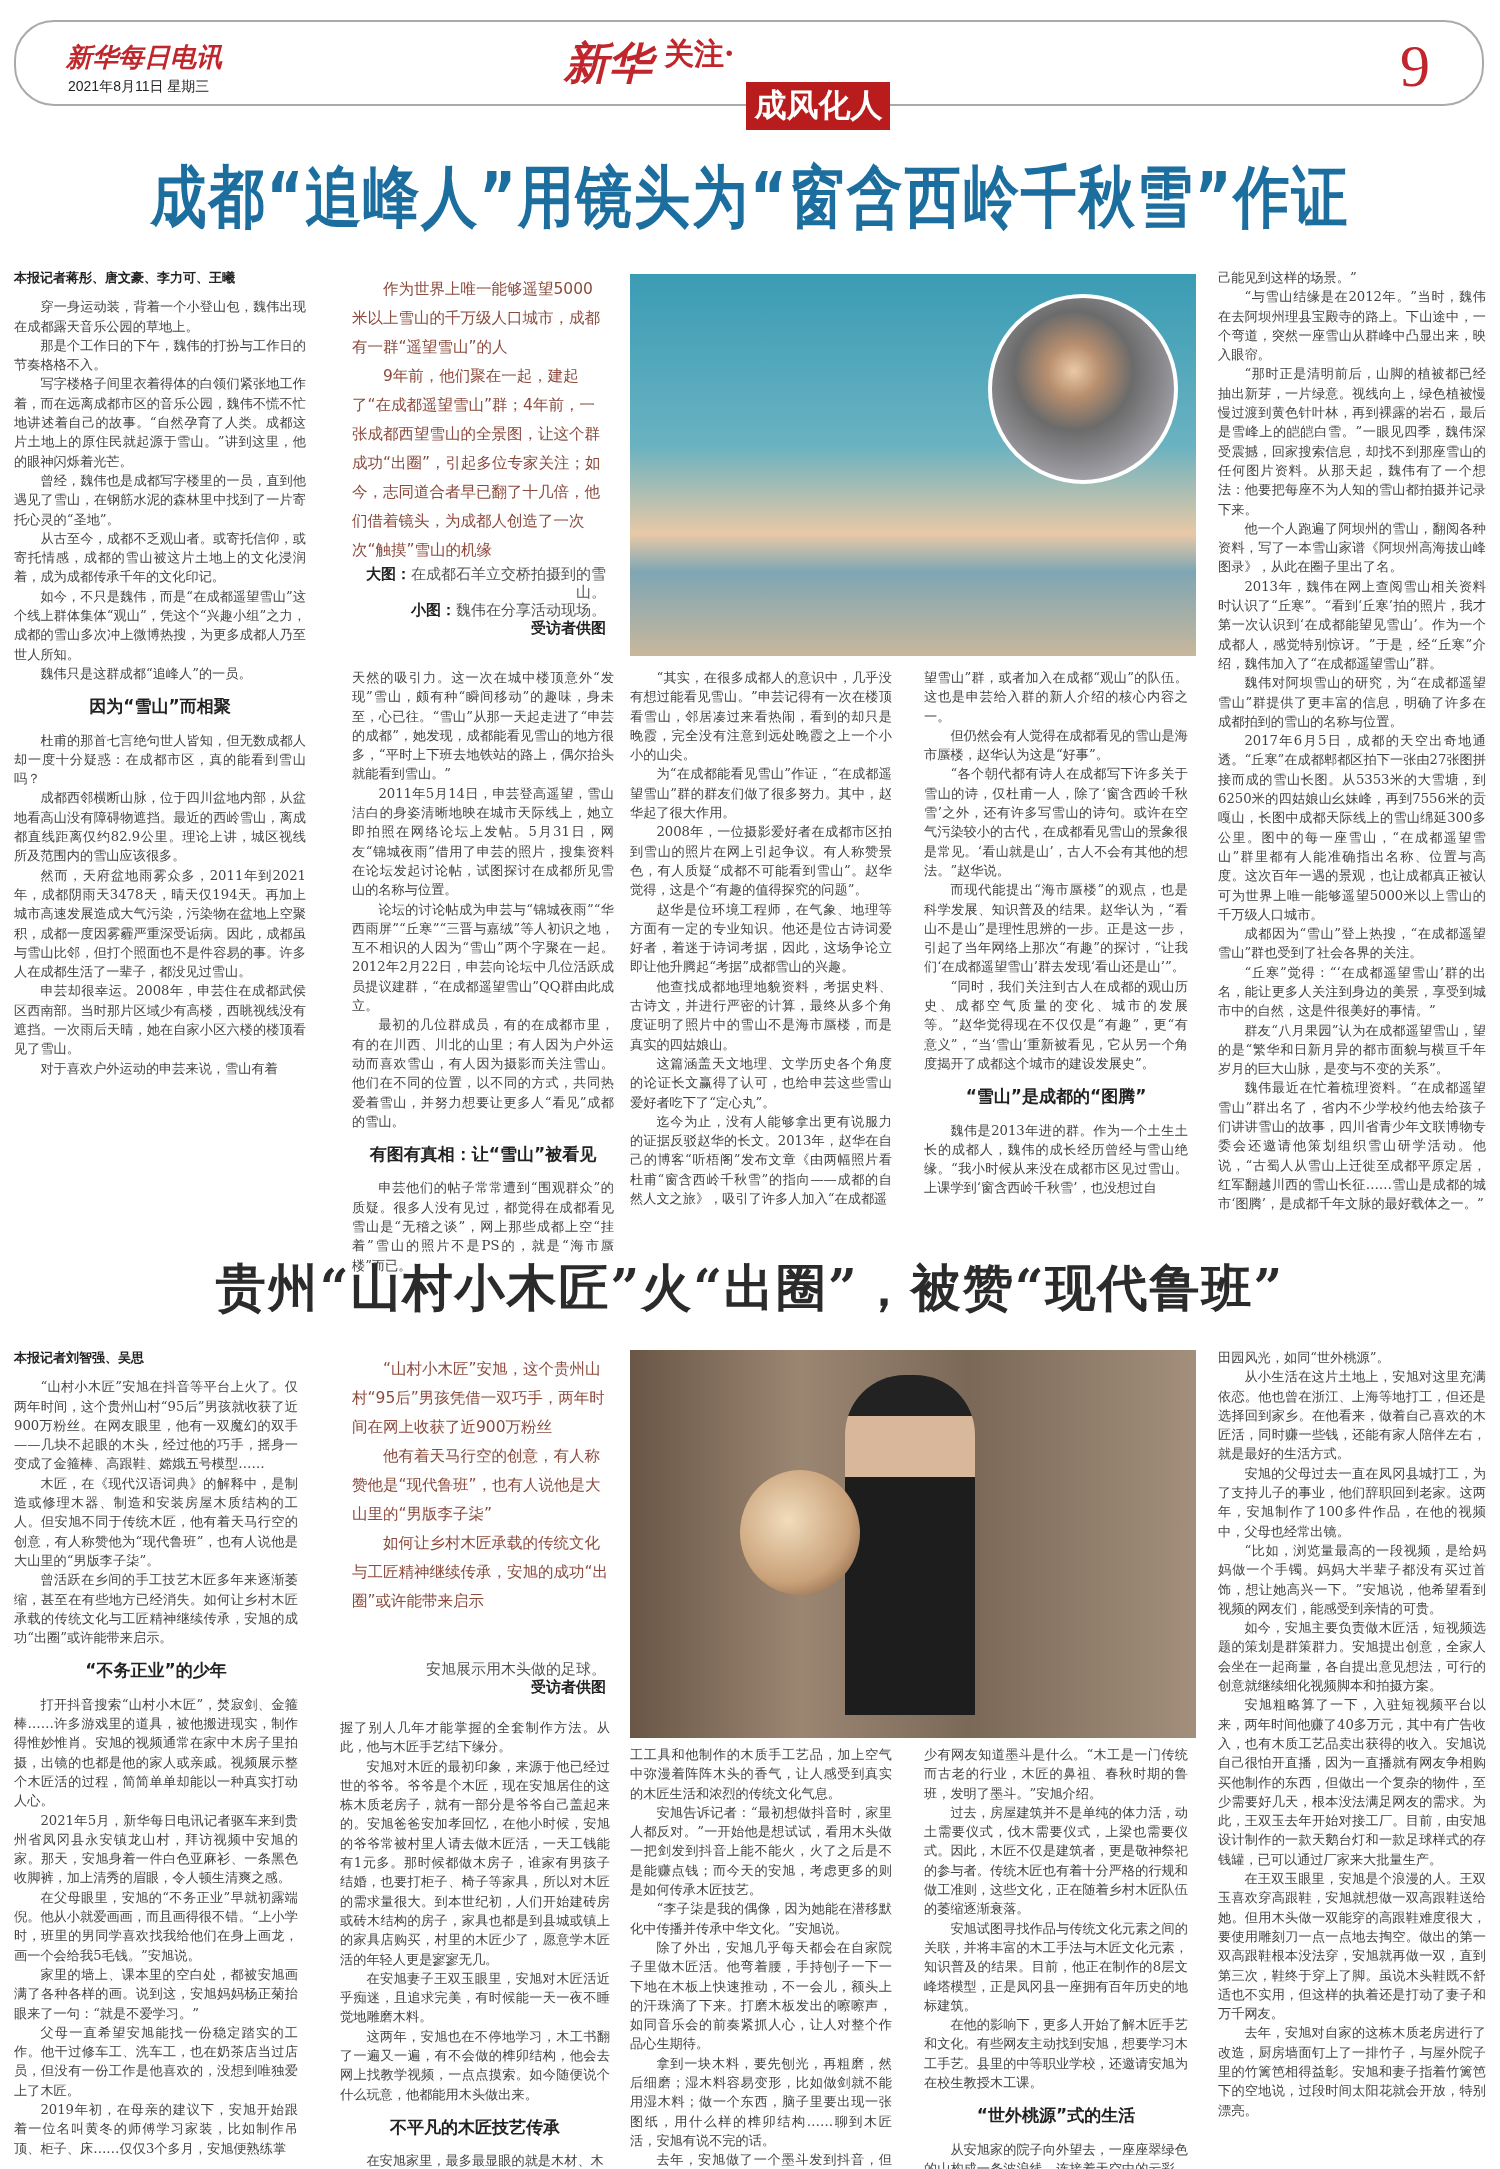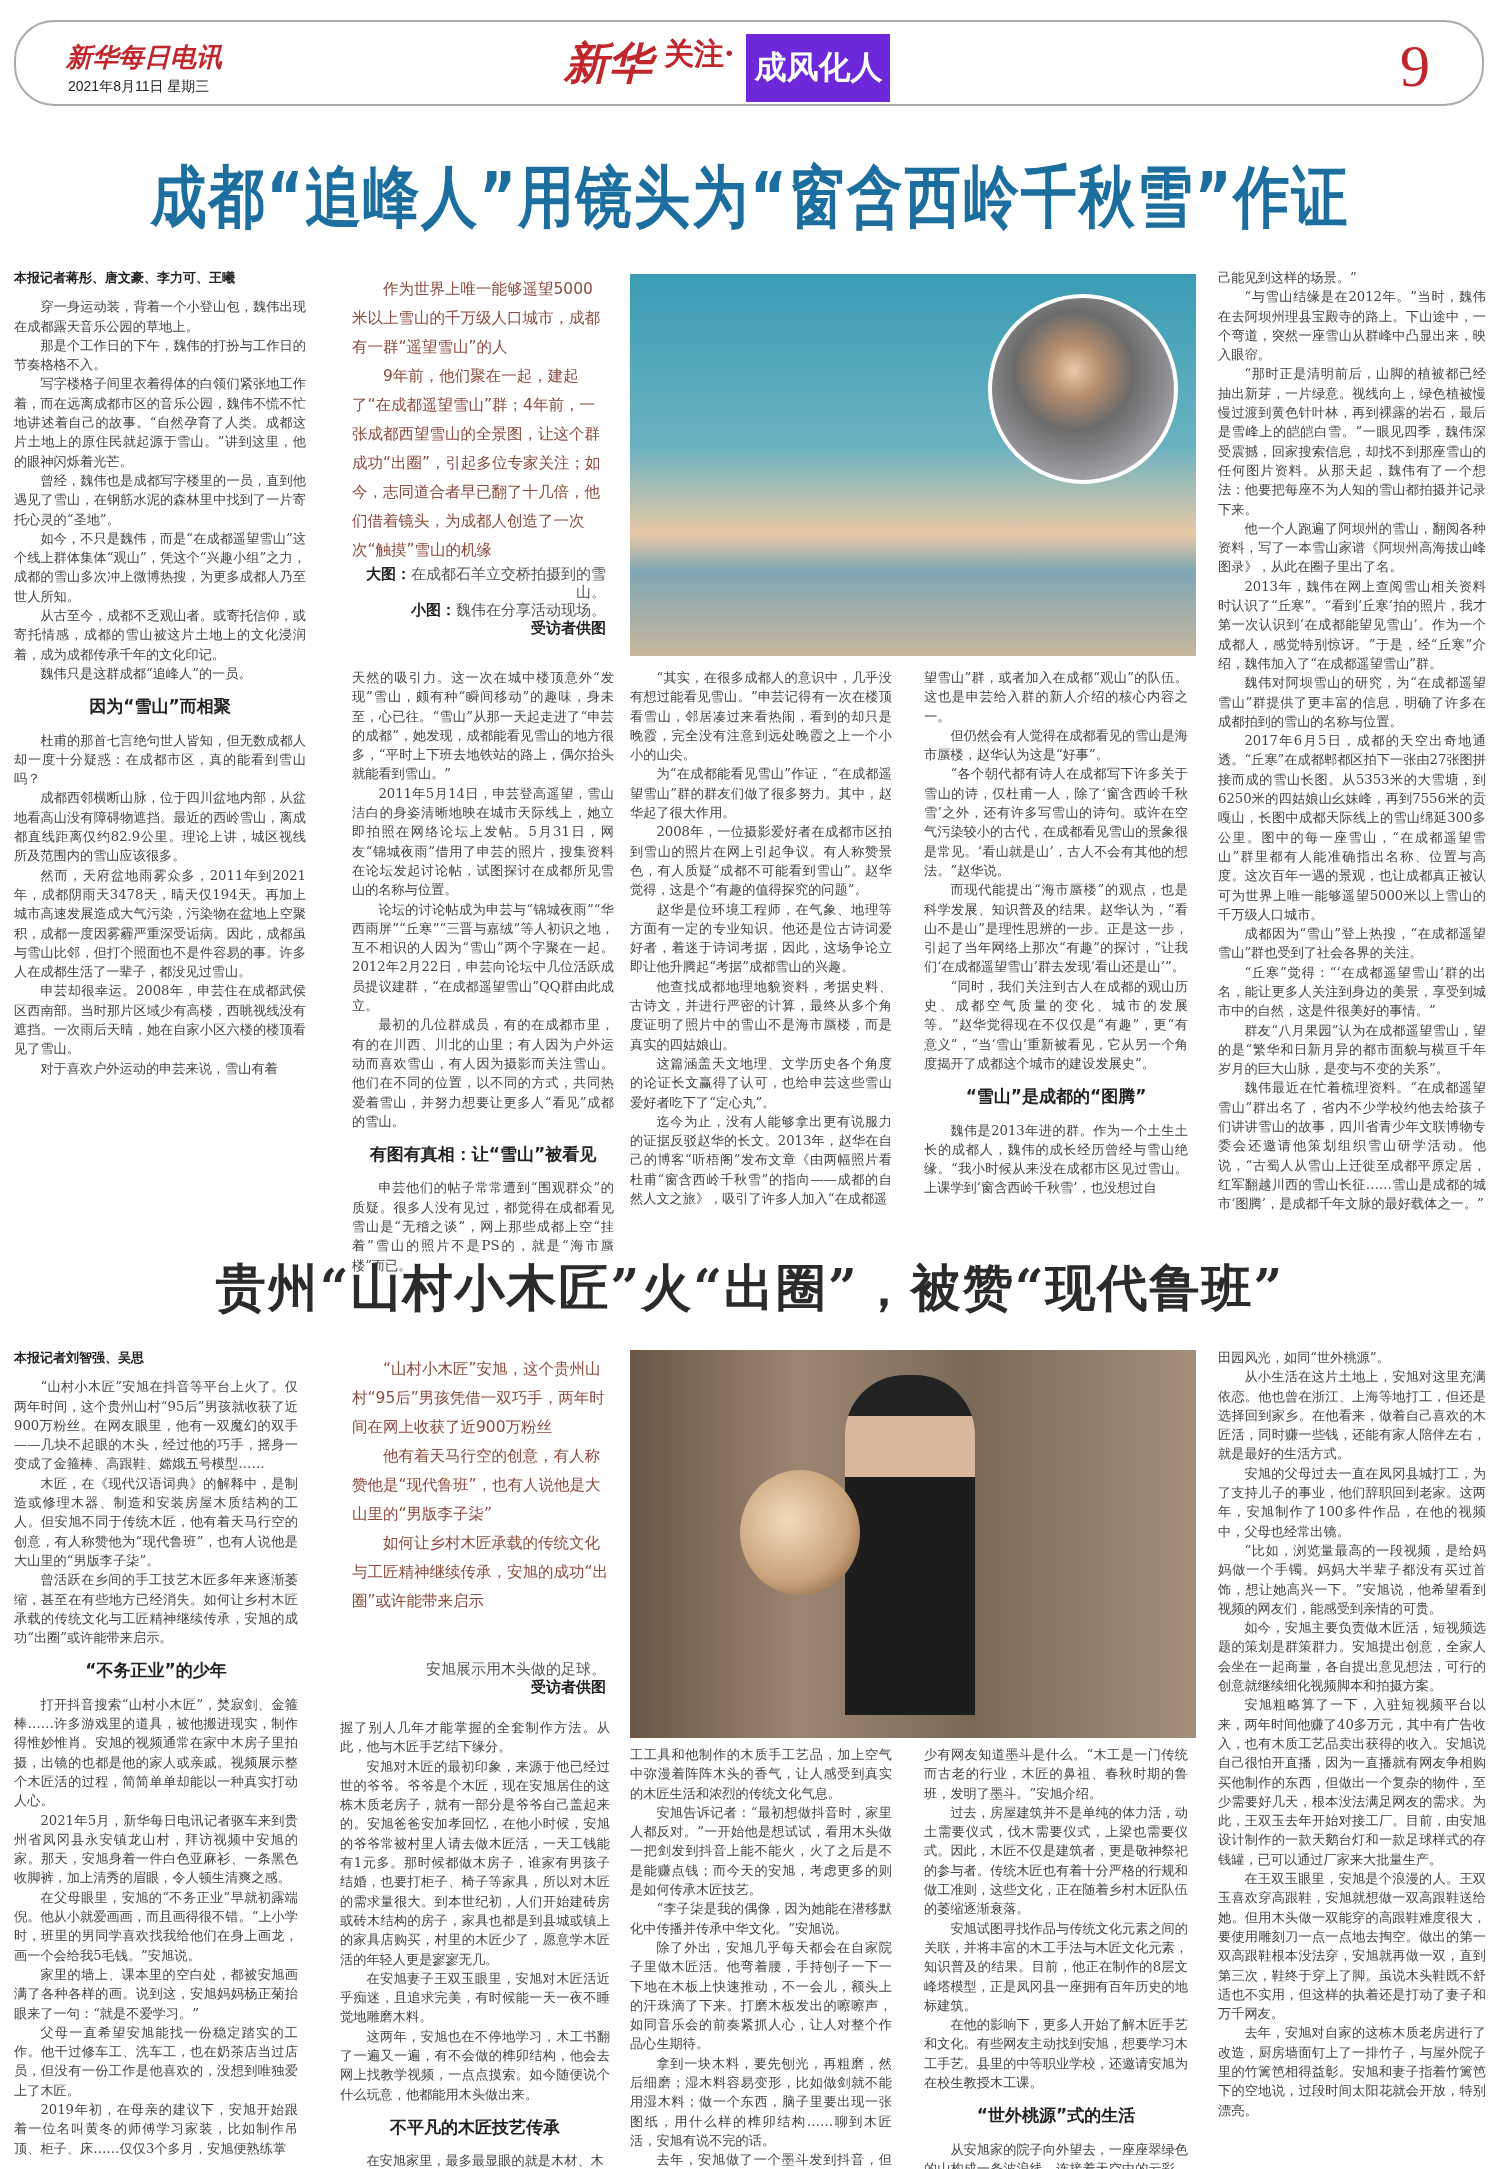--- a/index.html
+++ b/index.html
@@ -4,21 +4,21 @@
 <style>
 *{box-sizing:border-box;margin:0;padding:0;}
 html,body{width:1500px;height:2169px;background:#fff;overflow:hidden;}
 body{font-family:"DejaVu Serif","Liberation Serif",serif;color:#333;position:relative;}
 .masthead{position:absolute;left:14px;top:20px;width:1470px;height:86px;border:2px solid #aaa;border-radius:40px;background:#fff;}
 .mh-logo{position:absolute;left:50px;top:18px;font-family:"DejaVu Serif",serif;font-style:italic;font-weight:bold;color:#c0272d;font-size:26px;}
 .mh-date{position:absolute;left:52px;top:56px;font-family:"Liberation Sans",sans-serif;font-size:14px;color:#222;}
 .mh-center{position:absolute;left:548px;top:12px;display:flex;align-items:flex-start;gap:12px;}
 .mh-xh{font-style:italic;font-weight:bold;color:#c0272d;font-size:44px;font-family:"DejaVu Serif",serif;}
 .mh-gz{color:#c0272d;font-size:30px;font-weight:bold;}
-.mh-box{background:#6d28d9;color:#fff;font-size:32px;font-weight:bold;padding:12px 8px;font-family:"DejaVu Sans",sans-serif;}
+.mh-box{background:#b91c1c;color:#fff;font-size:32px;font-weight:bold;padding:2px 8px;font-family:"DejaVu Sans",sans-serif;margin-top:48px;}
 .mh-page{position:absolute;right:52px;top:10px;color:#c0272d;font-size:60px;font-family:"Liberation Serif",serif;}
 .h1{position:absolute;left:0;width:1500px;text-align:center;font-family:"DejaVu Sans",sans-serif;font-weight:bold;letter-spacing:2px;}
 .h1a{top:160px;font-size:56px;color:#1c6e9e;transform:scaleY(1.2);}
 .h1b{top:1255px;font-size:50px;color:#2b2b2b;font-family:"DejaVu Serif",serif;}
 .col{position:absolute;font-size:13.2px;line-height:19.3px;color:#444;text-align:justify;}
 .col p{text-indent:2em;}
 .byline{font-family:"Liberation Sans",sans-serif;font-weight:bold;font-size:13px;color:#222;margin-bottom:10px;text-indent:0!important;}
 .sub{font-family:"DejaVu Sans",sans-serif;font-weight:bold;font-size:17px;color:#222;text-align:center;margin:14px 0;text-indent:0!important;}
 .lead{position:absolute;font-family:"DejaVu Sans",sans-serif;color:#8b4a3c;font-size:15.5px;line-height:29px;}
 .lead p{text-indent:2em;}
@@ -46,22 +46,22 @@
 </div>
 
 <div class="h1 h1a">成都“追峰人”用镜头为“窗含西岭千秋雪”作证</div>
 
 <div class="col" style="left:14px;top:268px;width:292px;">
   <p class="byline">本报记者蒋彤、唐文豪、李力可、王曦</p>
   <p>穿一身运动装，背着一个小登山包，魏伟出现在成都露天音乐公园的草地上。</p>
   <p>那是个工作日的下午，魏伟的打扮与工作日的节奏格格不入。</p>
   <p>写字楼格子间里衣着得体的白领们紧张地工作着，而在远离成都市区的音乐公园，魏伟不慌不忙地讲述着自己的故事。“自然孕育了人类。成都这片土地上的原住民就起源于雪山。”讲到这里，他的眼神闪烁着光芒。</p>
   <p>曾经，魏伟也是成都写字楼里的一员，直到他遇见了雪山，在钢筋水泥的森林里中找到了一片寄托心灵的“圣地”。</p>
+  <p>从古至今，成都不乏观山者。或寄托信仰，或寄托情感，成都的雪山被这片土地上的文化浸润着，成为成都传承千年的文化印记。</p>
   <p>如今，不只是魏伟，而是“在成都遥望雪山”这个线上群体集体“观山”，凭这个“兴趣小组”之力，成都的雪山多次冲上微博热搜，为更多成都人乃至世人所知。</p>
-  <p>从古至今，成都不乏观山者。或寄托信仰，或寄托情感，成都的雪山被这片土地上的文化浸润着，成为成都传承千年的文化印记。</p>
   <p>魏伟只是这群成都“追峰人”的一员。</p>
   <p class="sub">因为“雪山”而相聚</p>
   <p>杜甫的那首七言绝句世人皆知，但无数成都人却一度十分疑惑：在成都市区，真的能看到雪山吗？</p>
   <p>成都西邻横断山脉，位于四川盆地内部，从盆地看高山没有障碍物遮挡。最近的西岭雪山，离成都直线距离仅约82.9公里。理论上讲，城区视线所及范围内的雪山应该很多。</p>
   <p>然而，天府盆地雨雾众多，2011年到2021年，成都阴雨天3478天，晴天仅194天。再加上城市高速发展造成大气污染，污染物在盆地上空聚积，成都一度因雾霾严重深受诟病。因此，成都虽与雪山比邻，但打个照面也不是件容易的事。许多人在成都生活了一辈子，都没见过雪山。</p>
   <p>申芸却很幸运。2008年，申芸住在成都武侯区西南部。当时那片区域少有高楼，西眺视线没有遮挡。一次雨后天晴，她在自家小区六楼的楼顶看见了雪山。</p>
   <p>对于喜欢户外运动的申芸来说，雪山有着</p>
 </div>
 
 <div class="lead" style="left:352px;top:275px;width:254px;">

